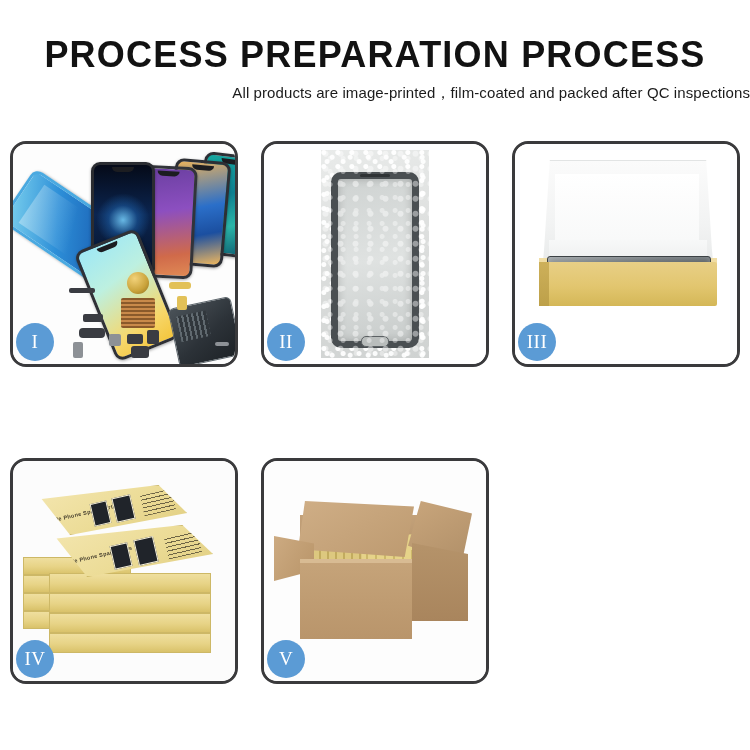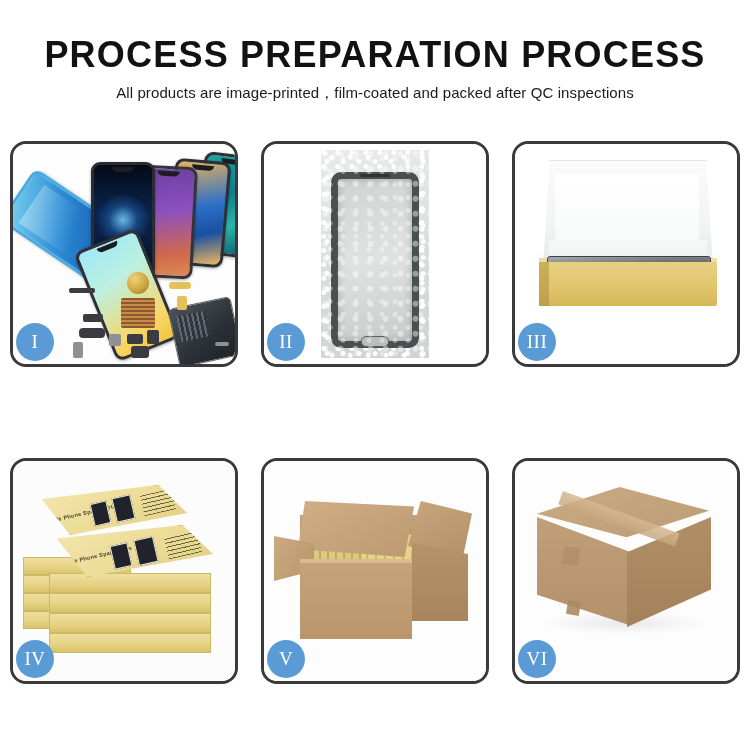--- a/index.html
+++ b/index.html
@@ -11,21 +11,21 @@
   .page{width:750px;height:750px;position:relative;}
 
   
   .header{position:absolute;top:0;left:0;width:750px;height:125px;}
   .title{
     position:absolute;top:34px;left:0;width:750px;text-align:center;
     font-size:36px;font-weight:bold;color:#121212;letter-spacing:1.2px;
     white-space:nowrap;
   }
   .subtitle{
-    position:absolute;top:84px;left:0;width:750px;text-align:center;
+    position:absolute;top:84px;left:0;width:750px;text-align:right;
     font-size:15px;color:#1b1b1b;letter-spacing:0.1px;white-space:nowrap;
   }
 
   
   .grid{position:absolute;top:141px;left:10px;width:730px;height:550px;}
   .panel{
     position:absolute;width:228px;height:226px;
     border:3px solid #3a3a3c;border-radius:16px;
     background:#ffffff;box-sizing:border-box;overflow:hidden;
   }
@@ -332,28 +332,15 @@
         <div class="flap-top"></div>
         <div class="flap-r"></div>
         <div class="flap-l"></div>
         <div class="c-lipf"></div>
         <div class="c-front"></div>
         <div class="c-side"></div>
       </div>
       <div class="badge">V</div>
     </div>
 
-    <div class="panel p6">
-      <div class="stage">
-        <div class="p6-bg"></div>
-        <div class="shadow6"></div>
-        <div class="s-top"></div>
-        <div class="s-front"></div>
-        <div class="s-side"></div>
-        <div class="tape"></div>
-        <div class="tab1"></div>
-        <div class="tab2"></div>
-      </div>
-      <div class="badge">VI</div>
-    </div>
 
   </div>
 </div>
 
 </body></html>

